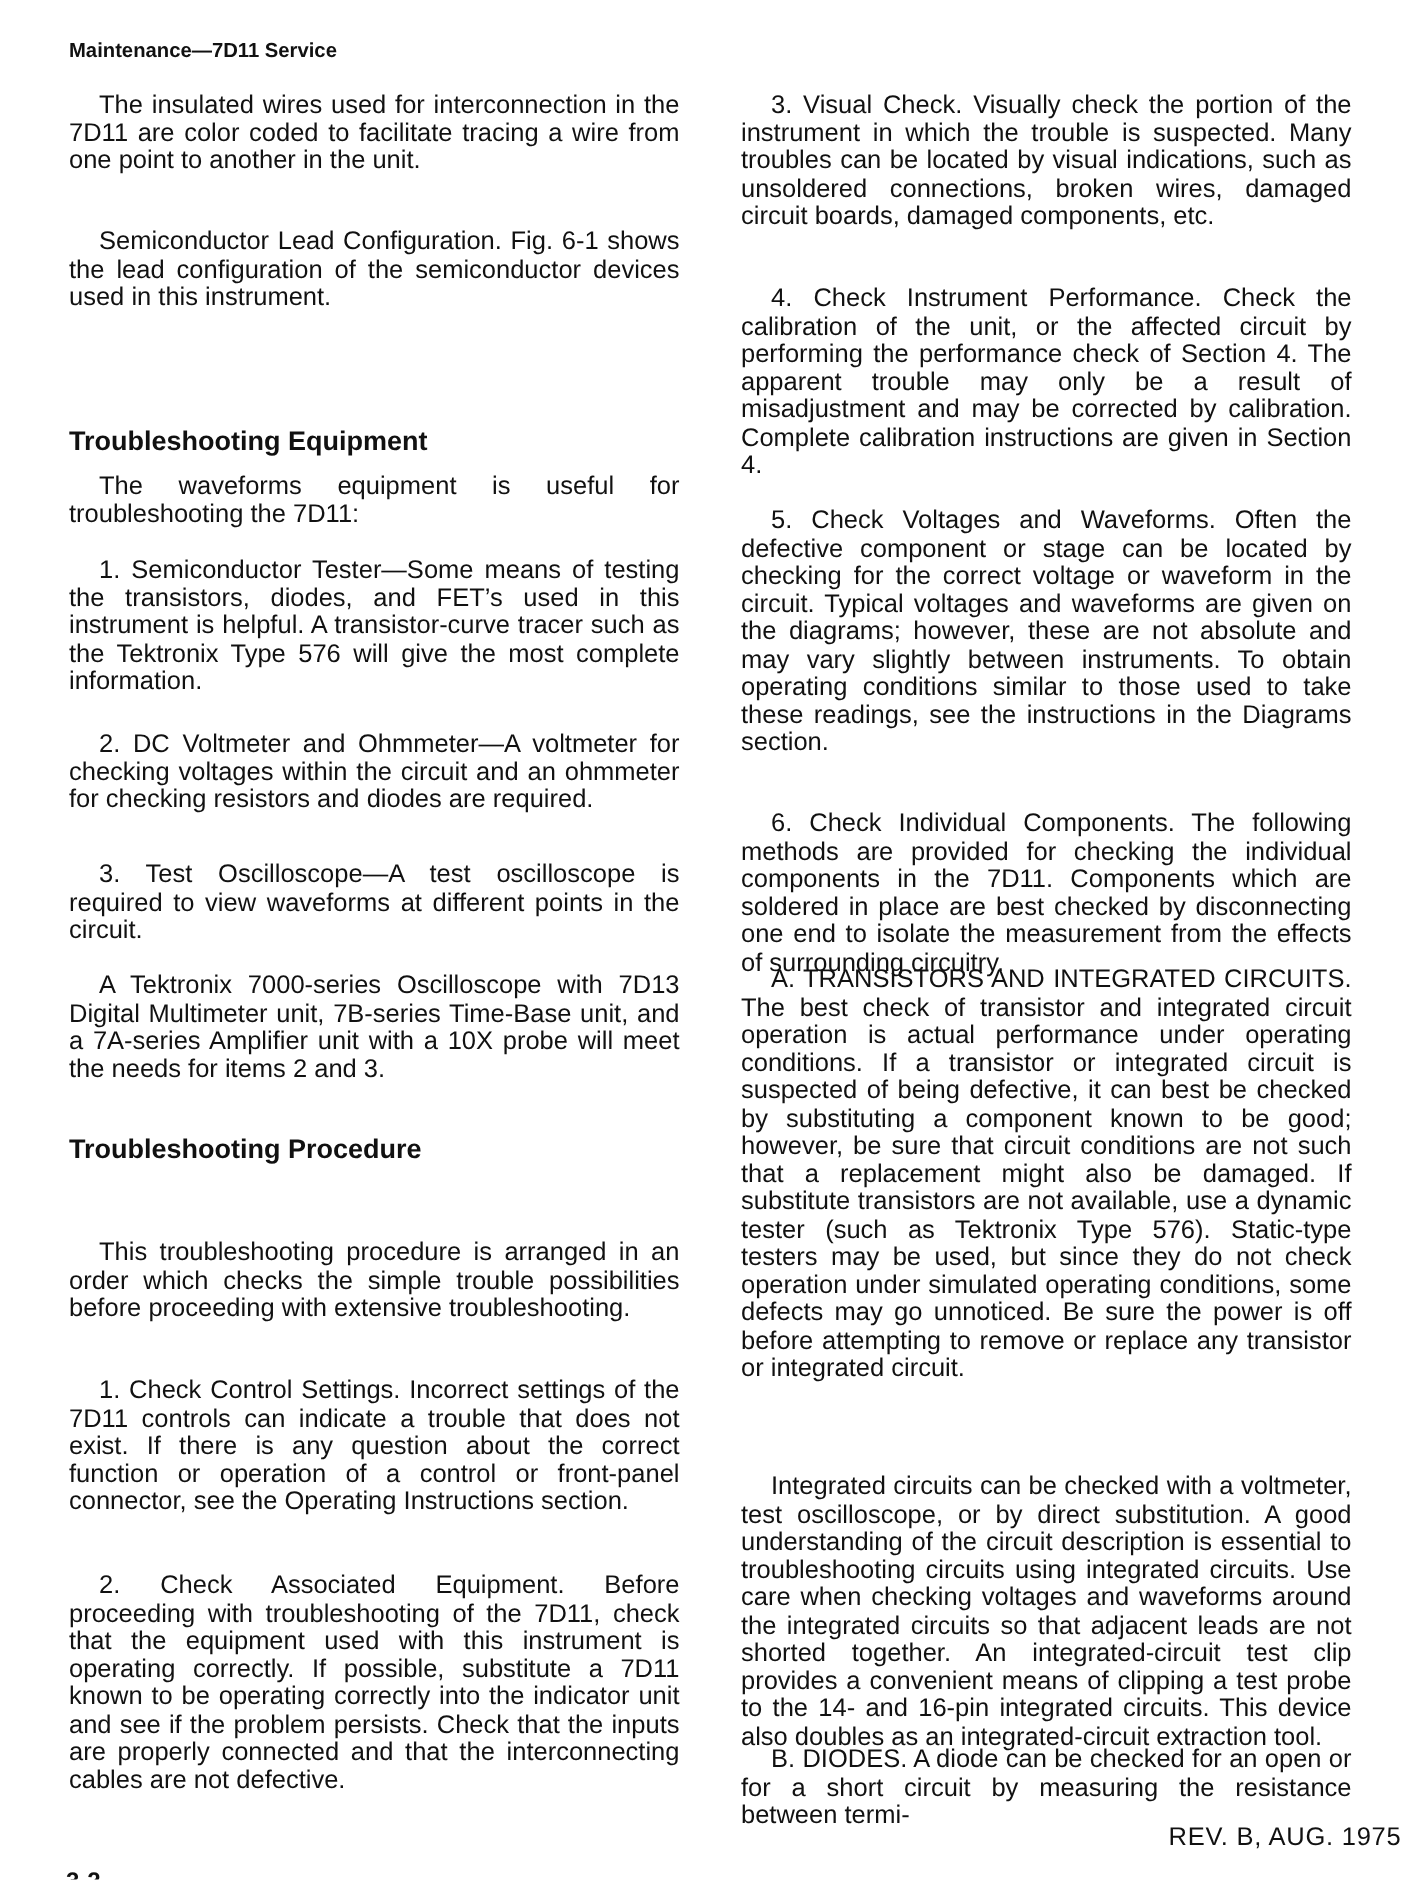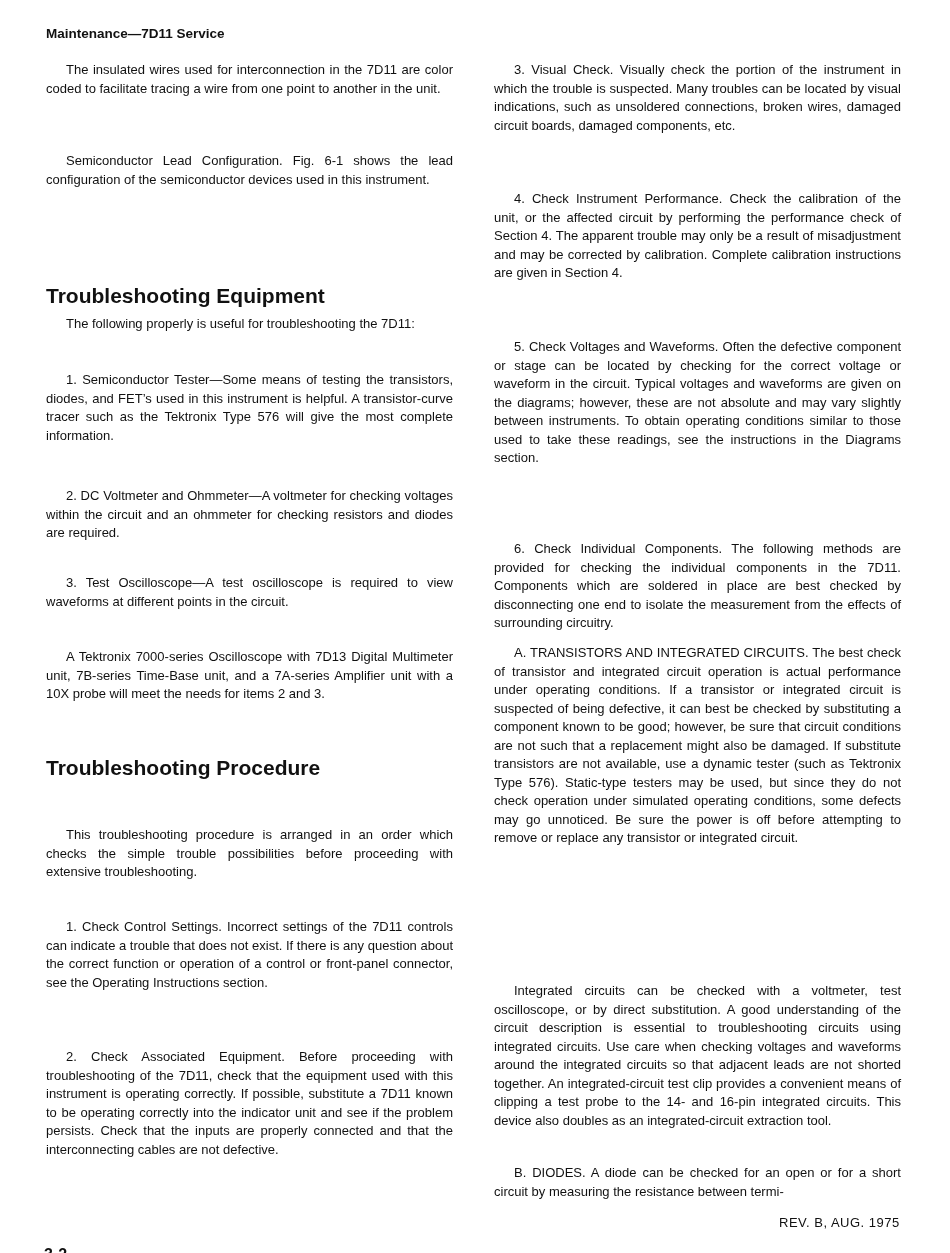--- a/index.html
+++ b/index.html
@@ -1,42 +1,42 @@
 <!DOCTYPE html>
 <html><head>
 <meta charset="utf-8">
 <style>
   html, body { margin: 0; padding: 0; background: #ffffff; }
   body { width: 950px; height: 1253px; position: relative; overflow: hidden; color: #111; font-family: "Liberation Sans", sans-serif; }
   .header { position: absolute; left: 46px; top: 26px; font-size: 13.5px; font-weight: bold; text-align: right; }
   .col { position: absolute; top: 0; width: 407px; }
   .col-left { left: 46px; }
   .col-right { left: 494px; }
-  .blk { position: absolute; left: 0; width: 407px; font-size: 13px; line-height: 18.5px; text-align: justify; }
+  .blk { position: absolute; left: 0; width: 407px; font-size: 17px; line-height: 18.5px; text-align: justify; }
   .blk p { margin: 0; text-indent: 20px; }
   .lead { font-weight: normal; }
-  .h2 { position: absolute; left: 0; font-size: 21px; font-weight: bold; }
+  .h2 { position: absolute; left: 0; font-size: 18px; font-weight: bold; }
   .footer-left { position: absolute; left: 44px; top: 1246px; font-size: 16px; font-weight: bold; }
-  .footer-right { position: absolute; left: 779px; top: 1215px; font-size: 13px; letter-spacing: 0.5px; }
+  .footer-right { position: absolute; left: 779px; top: 1215px; font-size: 17px; letter-spacing: 0.5px; }
 </style>
 </head>
 <body>
 
 <div class="header">Maintenance—7D11 Service</div>
 
 <div class="col col-left">
   <div class="blk" style="top:61px">
       <p>The insulated wires used for interconnection in the 7D11 are color coded to facilitate tracing a wire from one point to another in the unit.</p>
     </div>
   <div class="blk" style="top:152px">
     <p><span class="lead">Semiconductor Lead Configuration.</span><span> Fig. 6-1 shows the lead configuration of the semiconductor devices used in this instrument.</span></p>
   </div>
   <div class="h2" style="top:284px">Troubleshooting Equipment</div>
   <div class="blk" style="top:315px">
-      <p>The following properly is useful for troubleshooting the 7D11:</p>
+      <p>The waveforms equipment is useful for troubleshooting the 7D11:</p>
     </div>
   <div class="blk" style="top:371px">
       <p>1. Semiconductor Tester—Some means of testing the transistors, diodes, and FET’s used in this instrument is helpful. A transistor-curve tracer such as the Tektronix Type 576 will give the most complete information.</p>
     </div>
   <div class="blk" style="top:487px">
       <p>2. DC Voltmeter and Ohmmeter—A voltmeter for checking voltages within the circuit and an ohmmeter for checking resistors and diodes are required.</p>
     </div>
   <div class="blk" style="top:574px">
       <p>3. Test Oscilloscope—A test oscilloscope is required to view waveforms at different points in the circuit.</p>
     </div>

